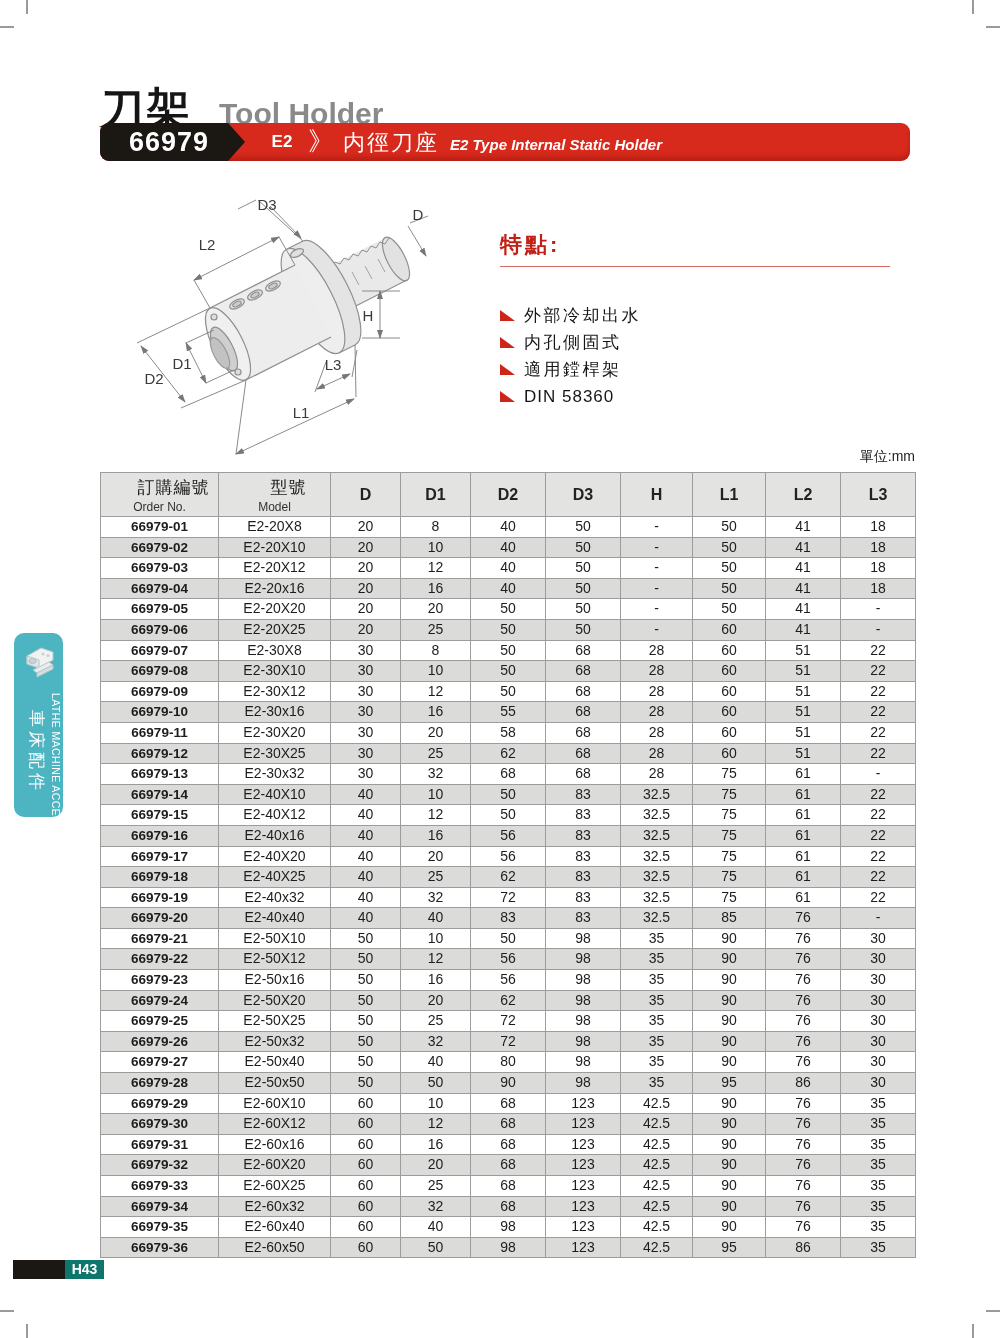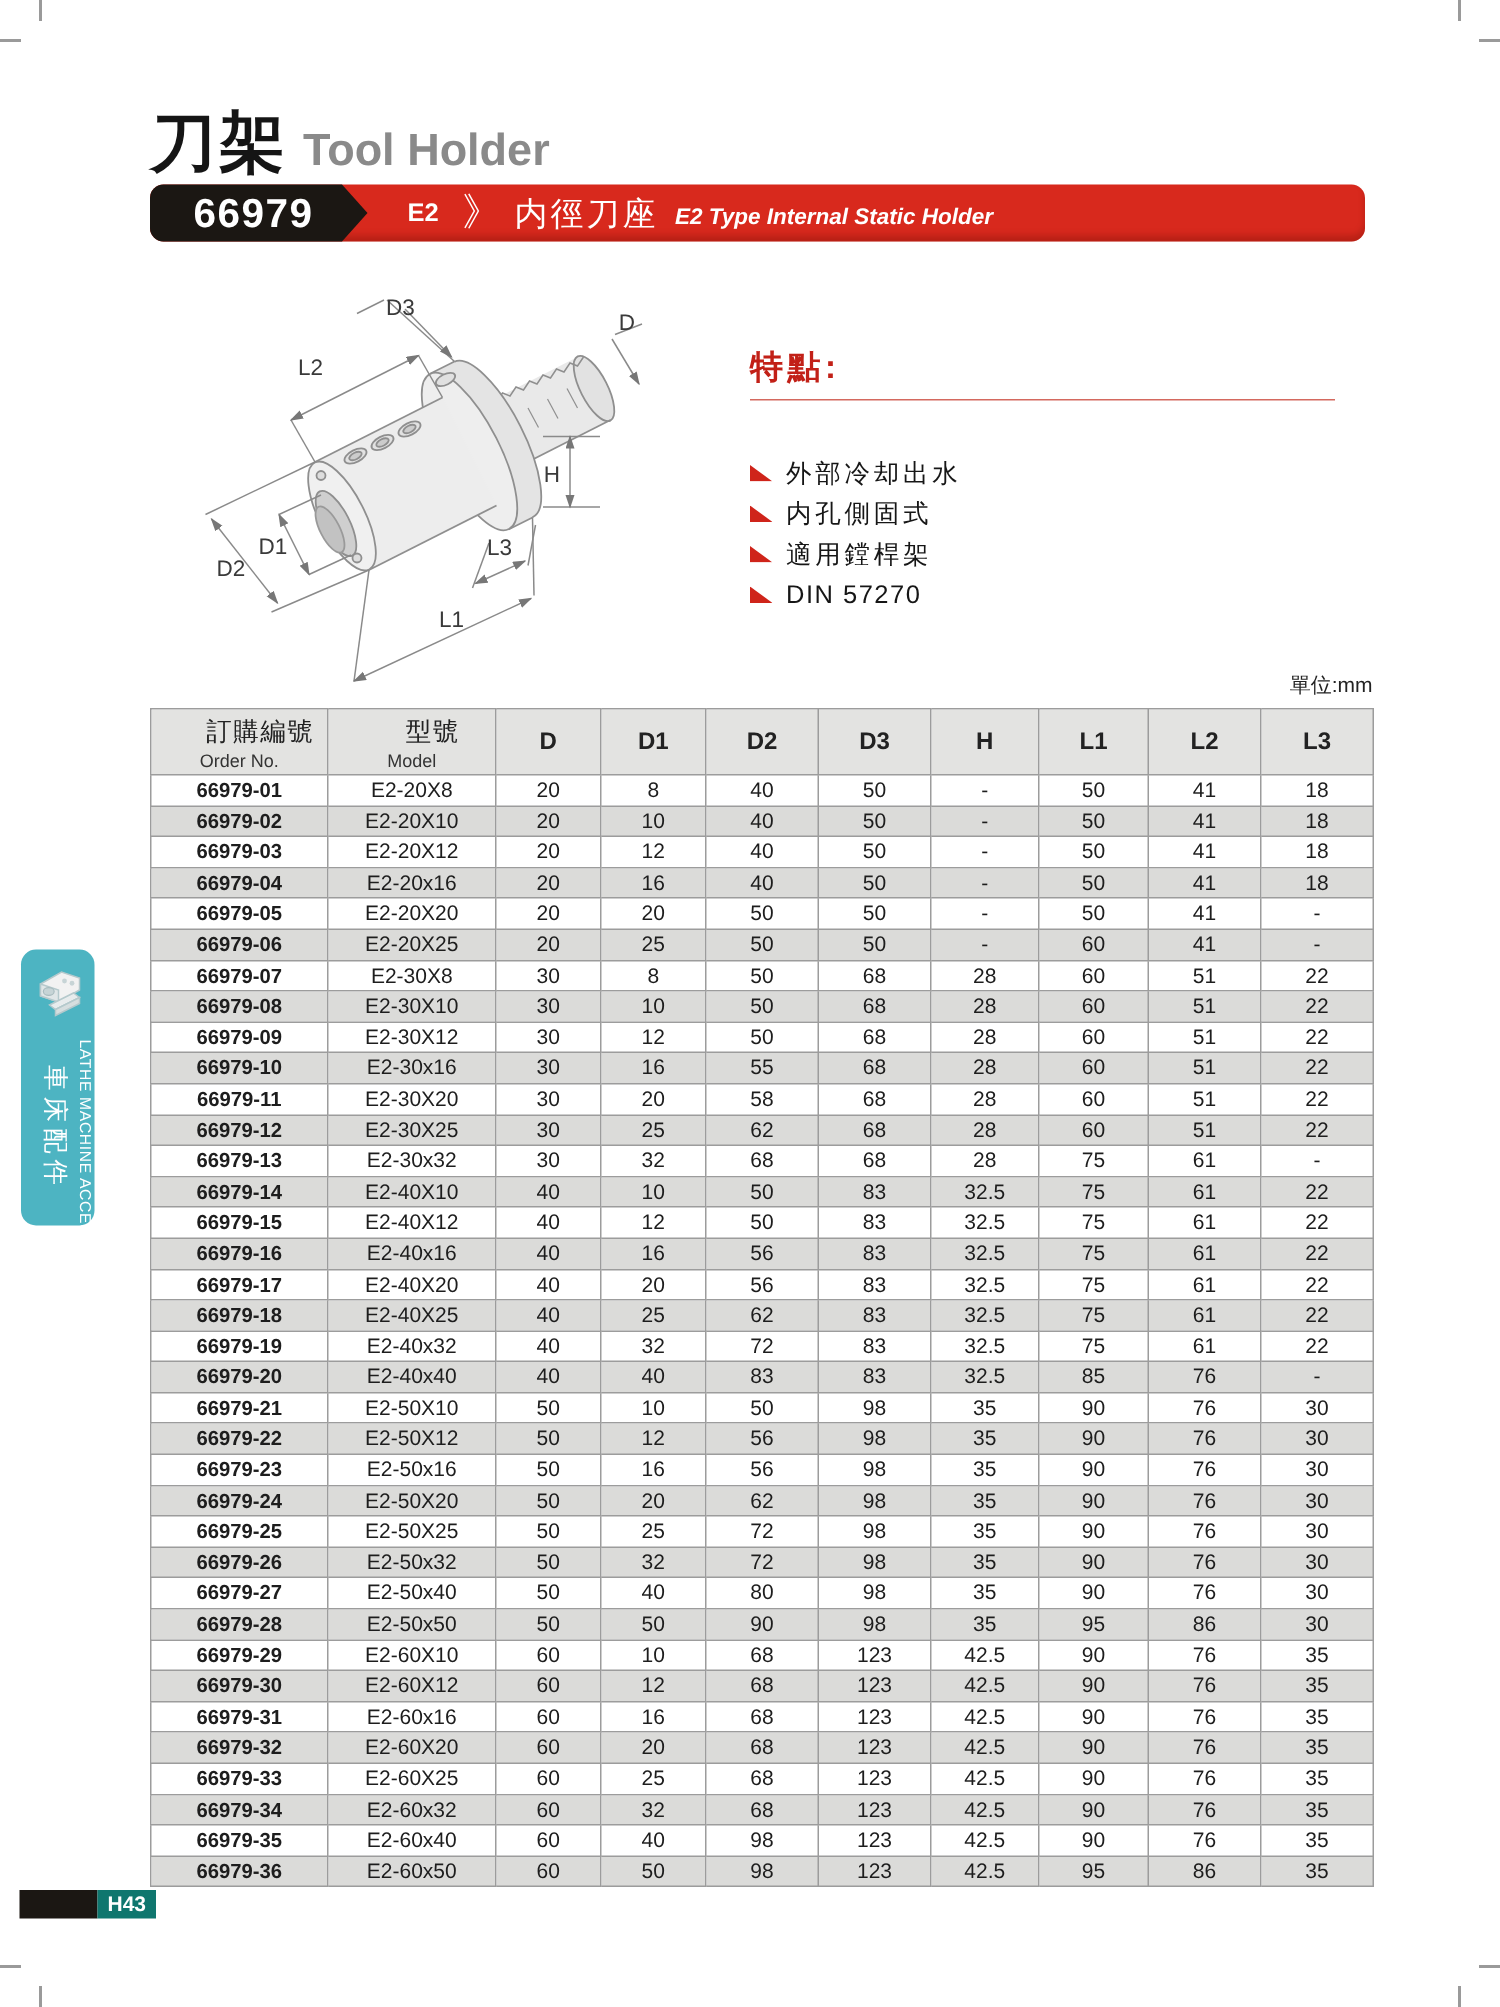--- a/index.html
+++ b/index.html
@@ -4,23 +4,23 @@
 <style>
   * { margin:0; padding:0; box-sizing:border-box; }
   html,body { background:#fff; }
   body {
     position:relative; width:1000px; height:1338px; overflow:hidden;
     font-family:"Liberation Sans","DejaVu Sans",sans-serif; color:#111;
   }
   
   .cm { position:absolute; background:#9a9a9a; }
   
-  .title-row { position:absolute; left:100px; top:66px; display:flex; align-items:baseline; }
+  .title-row { position:absolute; left:100px; top:80px; display:flex; align-items:baseline;gap:27px; }
   .title-zh { font-size:44px; font-weight:bold; color:#151515; letter-spacing:2px; }
-  .title-en { font-size:30px; font-weight:bold; color:#8a8a8a; margin-left:10px; }
+  .title-en { font-size:30px; font-weight:bold; color:#8a8a8a; }
   
   .banner { position:absolute; left:100px; top:123px; width:810px; height:38px;
     background:#d8291d; border-radius:9px; box-shadow:inset 0 -4px 4px rgba(100,10,0,.28); }
   .banner-black { position:absolute; left:0; top:0; width:128px; height:38px;
     background:#1b1713; border-radius:9px 0 0 9px; }
   .banner-arrow { position:absolute; left:128px; top:0; width:0; height:0;
     border-top:19px solid transparent; border-bottom:19px solid transparent;
     border-left:17px solid #1b1713; }
   .banner-code { position:absolute; left:0; top:0; width:138px; height:38px; line-height:38px;
     text-align:center; color:#fff; font-size:27px; font-weight:bold; letter-spacing:1px; }
@@ -188,21 +188,21 @@
   <li>
       <span class="tri"></span>
       <span class="feat-text">内孔側固式</span>
     </li>
   <li>
       <span class="tri"></span>
       <span class="feat-text">適用鏜桿架</span>
     </li>
   <li>
       <span class="tri"></span>
-      <span class="feat-text" style="letter-spacing:1px">DIN 57270</span>
+      <span class="feat-text" style="letter-spacing:1px">DIN 58360</span>
     </li>
 </ul>
 
 <div class="unit">單位:mm</div>
 
 <div class="tbl-wrap">
   <table>
     <colgroup>
       <col style="width:118px">
         <col style="width:112px">

